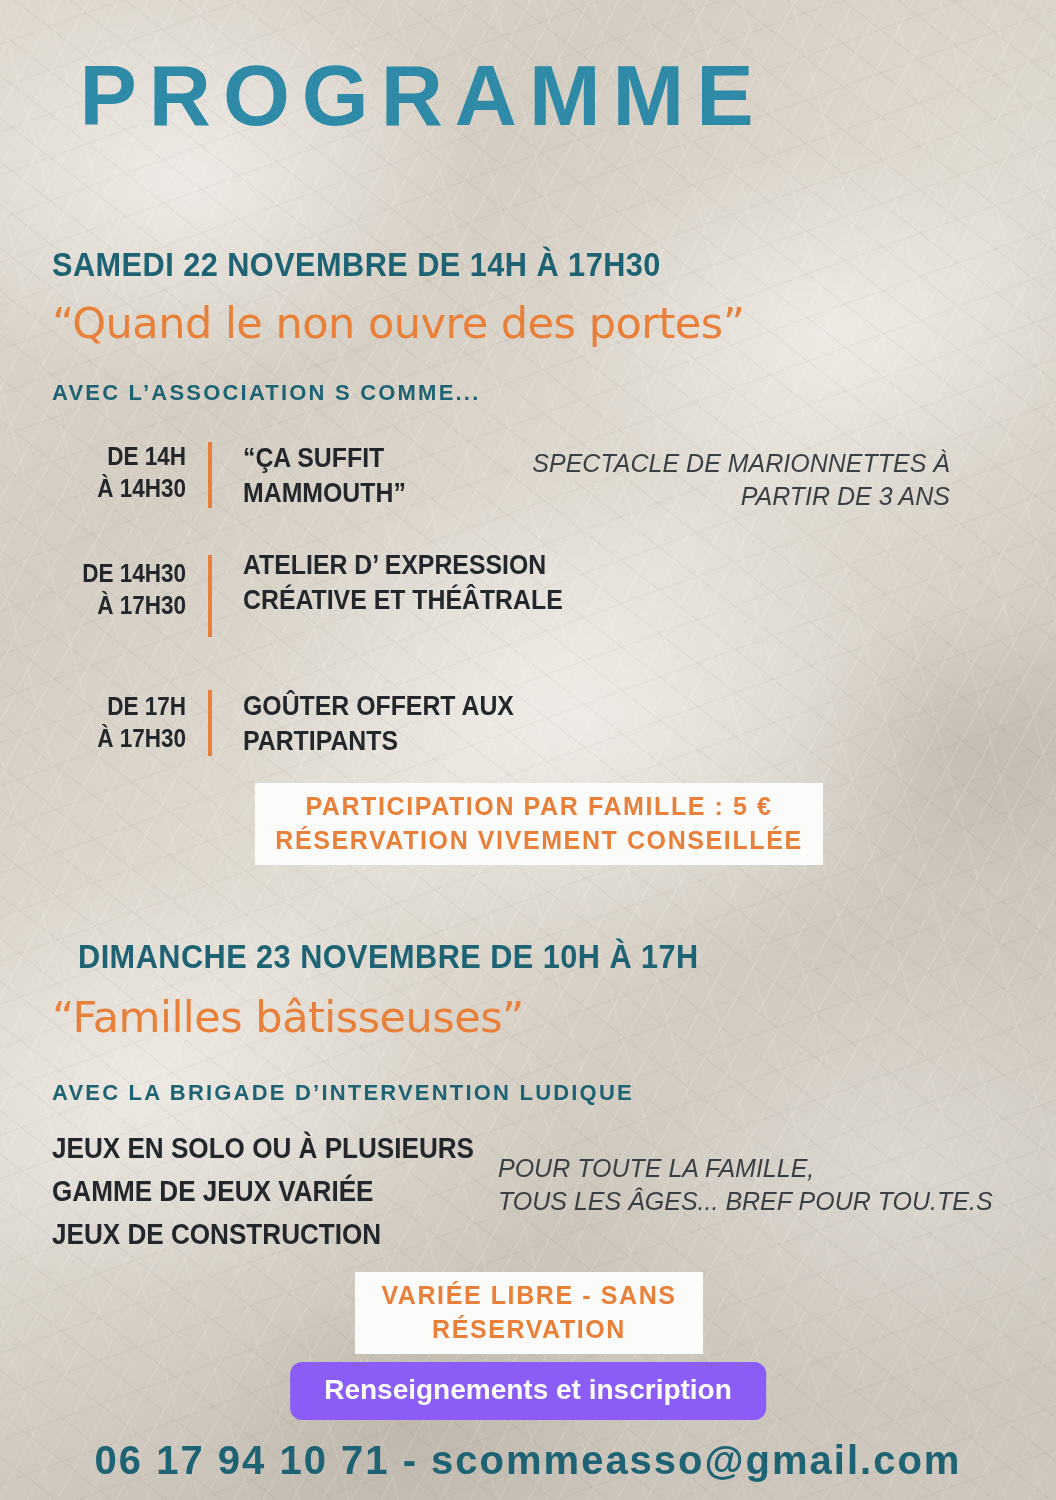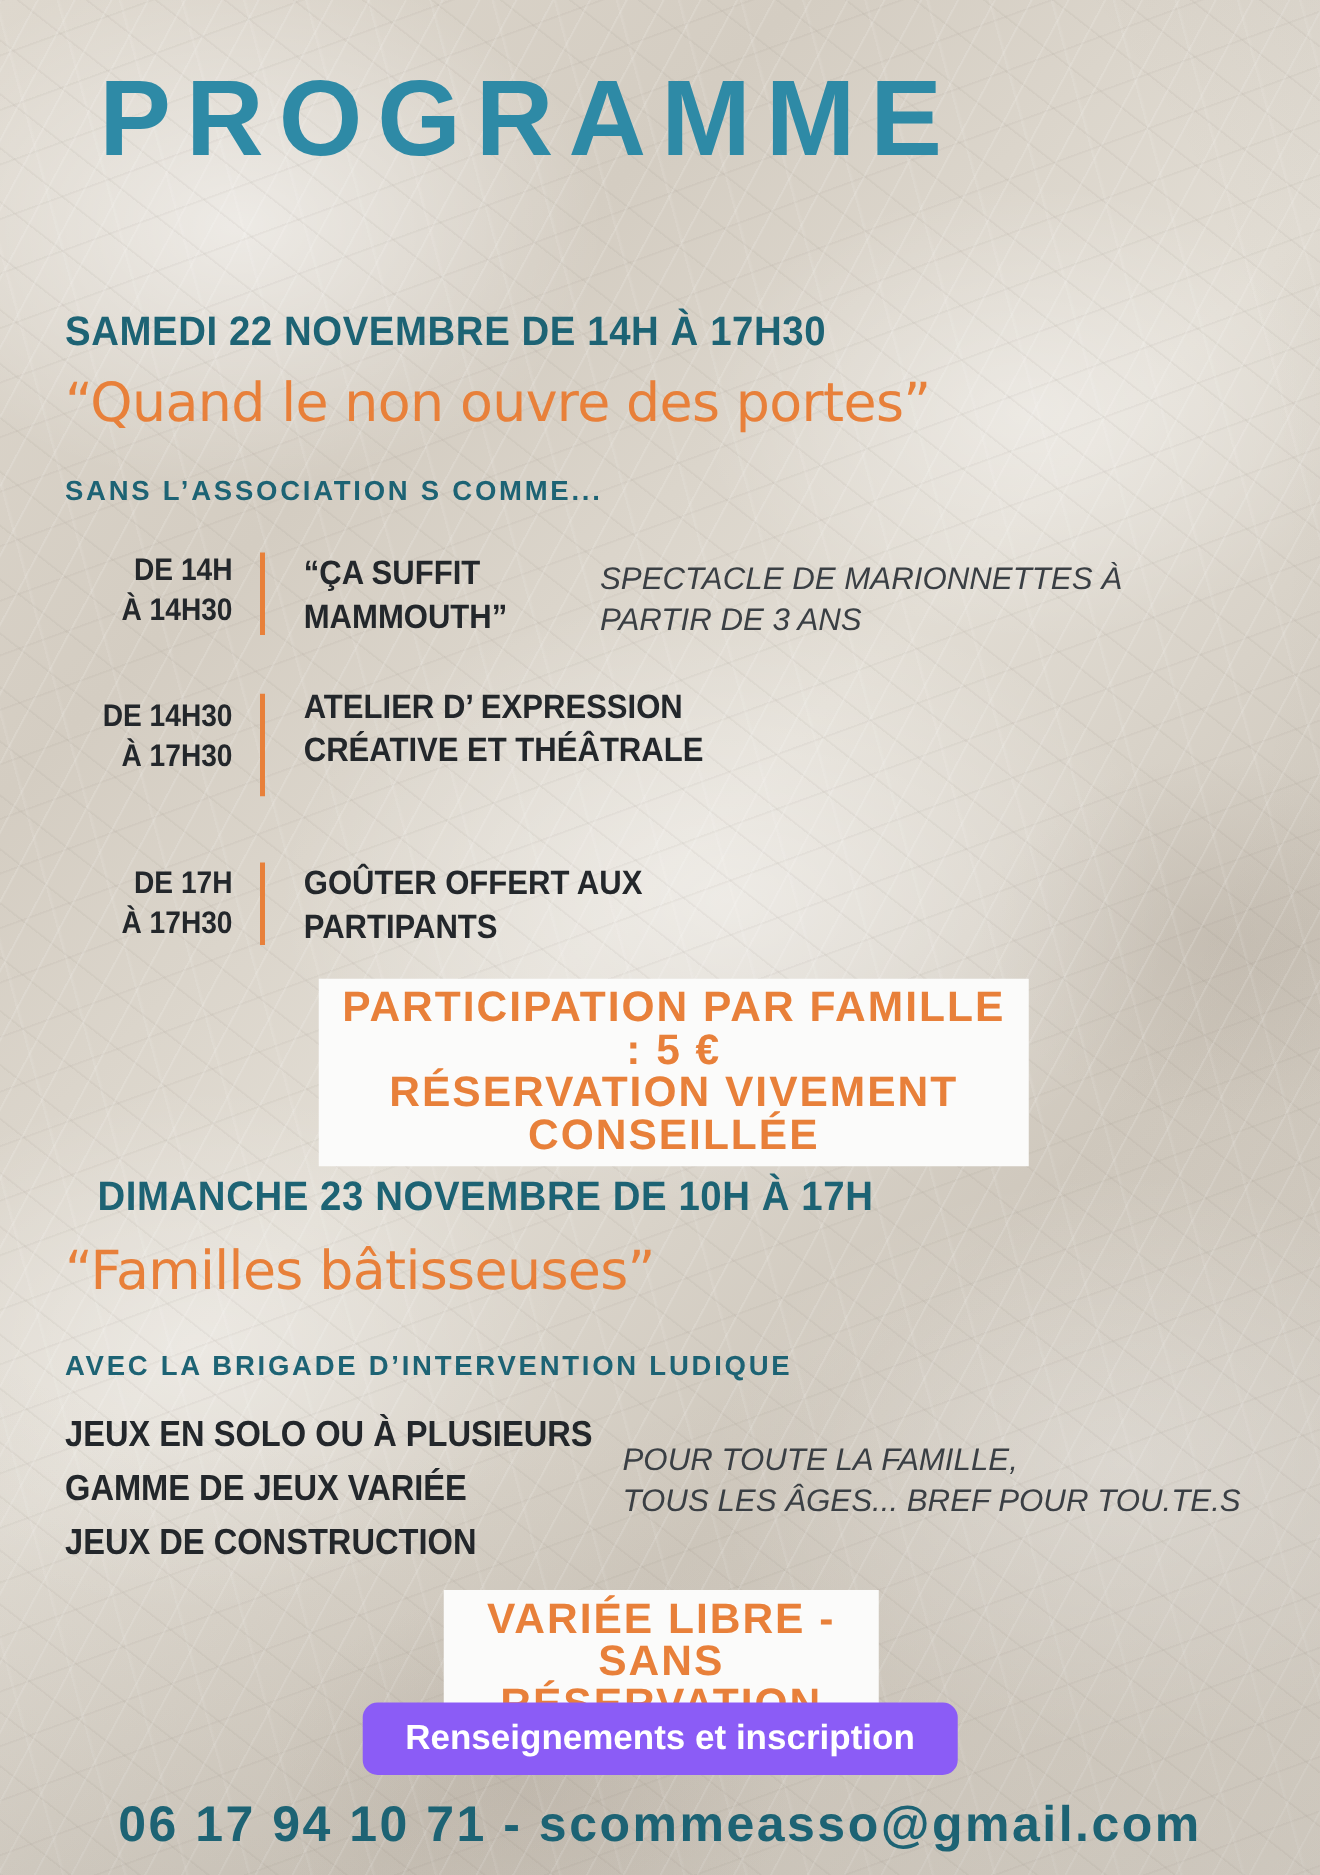--- a/index.html
+++ b/index.html
@@ -139,21 +139,21 @@
     font-family: "Liberation Sans", sans-serif;
     white-space: pre-line;
   }
 
   
   .hl {
     position: absolute;
     background: #fbfbfa;
     color: #e8803a;
     font-weight: bold;
-    font-size: 34px;
+    font-size: 25px;
     line-height: 34px;
     letter-spacing: 1.6px;
     text-align: center;
     padding: 6px 14px 8px 14px;
     white-space: pre-line;
     font-family: "Liberation Sans", sans-serif;
   }
 
   
   .list-item {
@@ -203,32 +203,32 @@
 <div class="paper"></div>
 
 <div class="content">
 
   <div class="title">PROGRAMME</div>
 
   <div class="day-head" style="top:246px; left:52px;">SAMEDI 22 NOVEMBRE DE 14H À 17H30</div>
 
   <div class="day-sub" style="top:298px; left:52px;">“Quand le non ouvre des portes”</div>
 
-  <div class="day-with" style="top:380px; left:52px;">SANS L’ASSOCIATION S COMME...</div>
+  <div class="day-with" style="top:380px; left:52px;">AVEC L’ASSOCIATION S COMME...</div>
 
   <div class="row-time" style="top:440px; left:20px; width:166px;">
     <div>DE 14H</div>
     <div>À 14H30</div>
   </div>
   <div class="row-bar" style="top:442px; left:208px; height:66px;"></div>
   <div class="row-title" style="top:441px; left:243px;">
     <div>“ÇA SUFFIT</div>
     <div>MAMMOUTH”</div>
   </div>
-  <div class="row-note" style="top:447px; left:480px; width:470px;">SPECTACLE DE MARIONNETTES  À
+  <div class="row-note" style="top:447px; left:480px; width:470px;text-align:right;">SPECTACLE DE MARIONNETTES  À
 PARTIR DE 3 ANS</div>
 
   <div class="row-time" style="top:557px; left:20px; width:166px;">
     <div>DE 14H30</div>
     <div>À 17H30</div>
   </div>
   <div class="row-bar" style="top:555px; left:208px; height:82px;"></div>
   <div class="row-title" style="top:548px; left:243px;">
     <div>ATELIER D’ EXPRESSION</div>
     <div>CRÉATIVE ET THÉÂTRALE</div>

